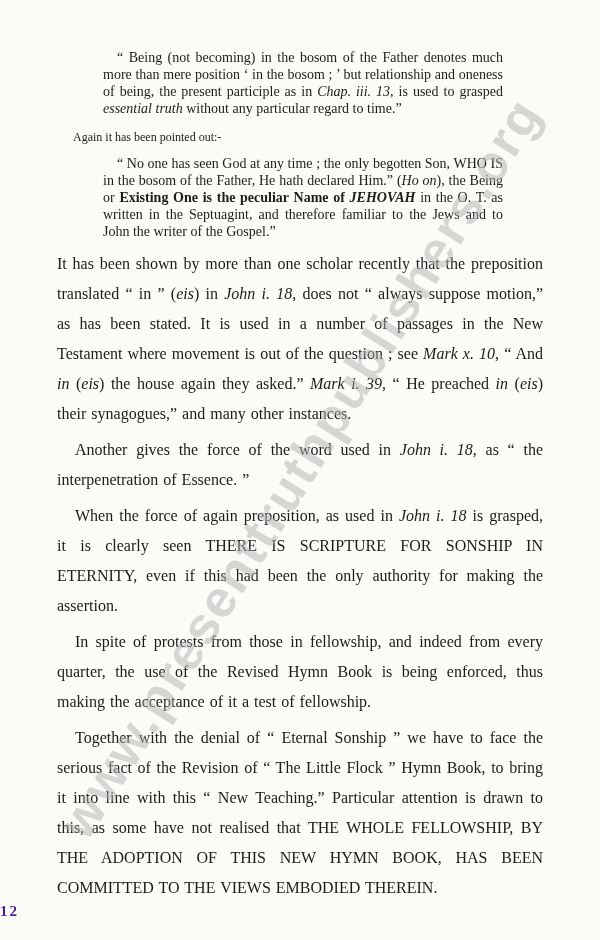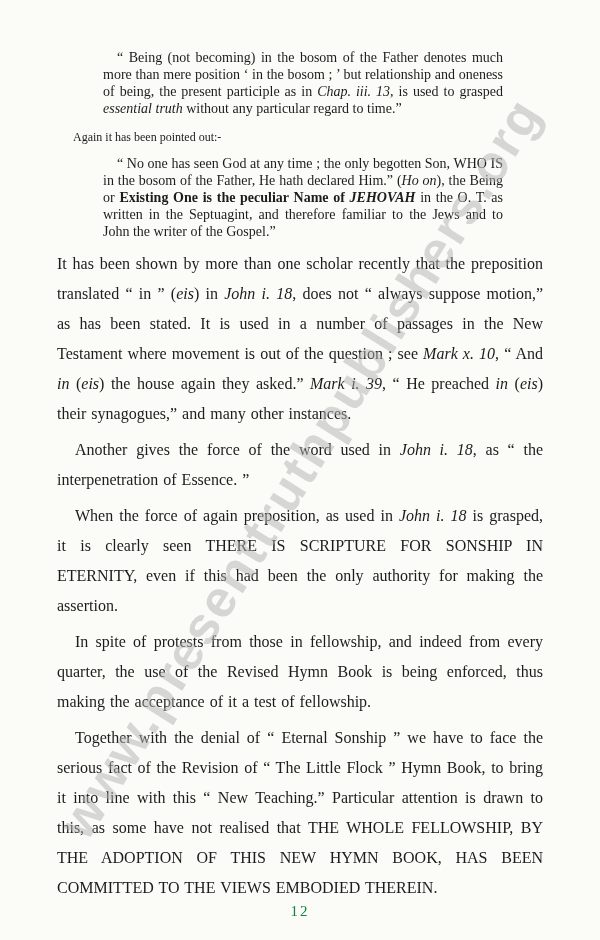--- a/index.html
+++ b/index.html
@@ -42,24 +42,25 @@
   }
   .para.noindent { text-indent: 0; }
   .run-i  { font-style: italic; }
   .run-b  { font-weight: bold; }
   .run-bi { font-weight: bold; font-style: italic; }
   .page-number {
     position: absolute;
     bottom: 20px;
     left: 0;
     right: 0;
-    text-align: center;
+    text-align: left;
     font-size: 15px;
     letter-spacing: 2px;
-    color: #15803d;
+    color: #4c1d95;
+    font-weight: bold;
   }
   .watermark {
     position: absolute;
     left: 50%;
     top: 468px;
     transform: translate(-50%, -50%) rotate(-58deg);
     font-family: "Liberation Sans", sans-serif;
     font-weight: 700;
     font-size: 52px;
     letter-spacing: 2px;

